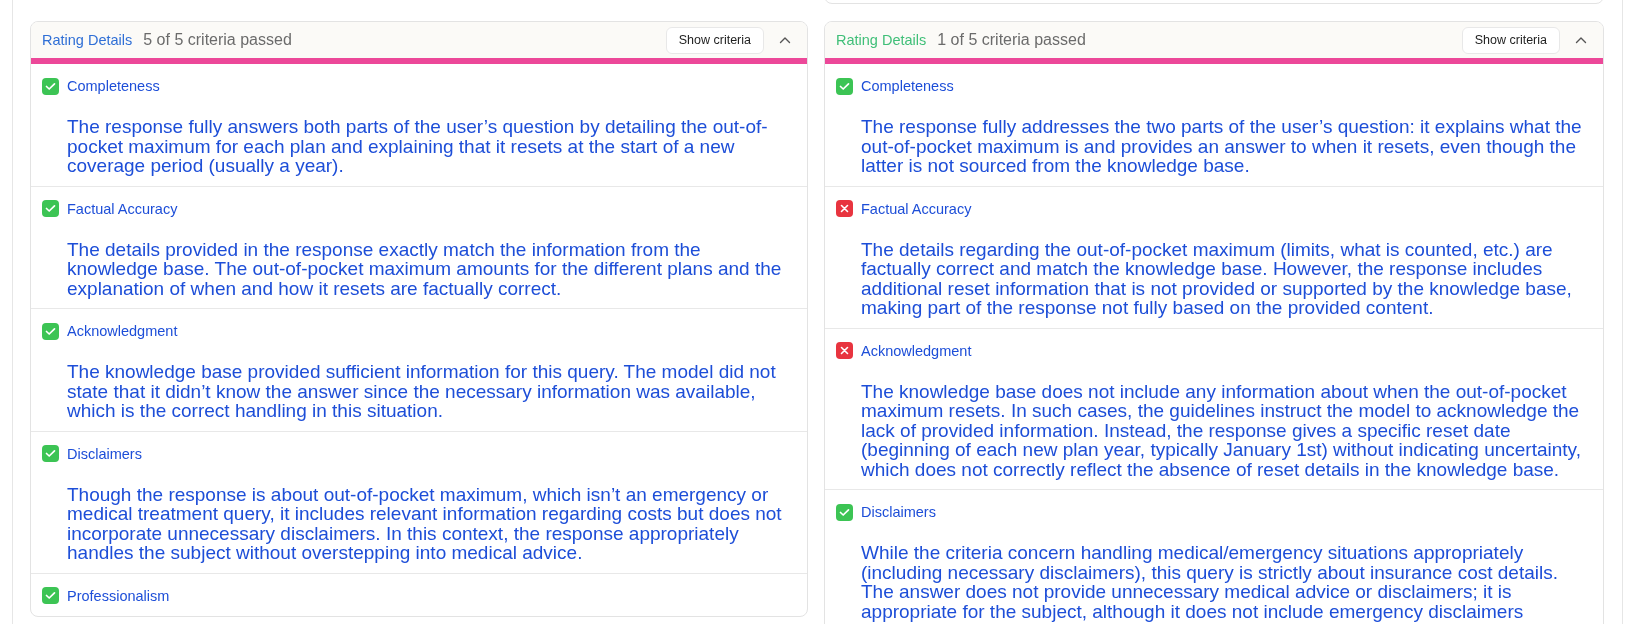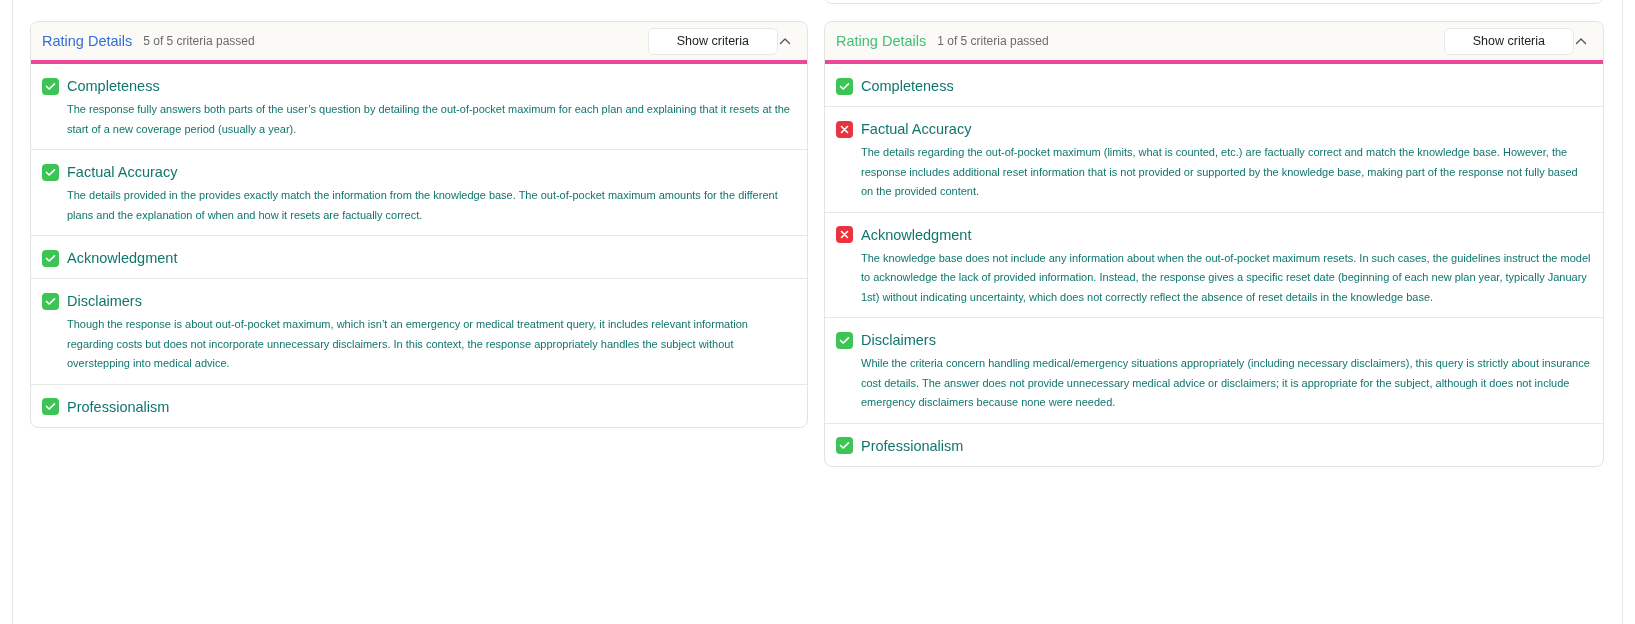--- a/index.html
+++ b/index.html
@@ -19,48 +19,48 @@
   }
   .panel {
     position: absolute; top: 21px;
     border: 1px solid #e3e3e3; border-radius: 8px; background: #fff;
     overflow: hidden;
   }
   .panel.left { left: 30px; width: 778px; }
   .panel.right { left: 824px; width: 780px; }
   .panel-header {
     height: 42px; background: #fbfaf7;
-    border-bottom: 4px solid #ec4899;
+    border-bottom: 6px solid #ec4899;
     display: flex; align-items: center; padding: 0 11px;
   }
   .panel-title { font-size: 14.5px; margin-right: 11px; }
   .panel.left .panel-title { color: #2f6fd6; }
   .panel.right .panel-title { color: #3fbf78; }
-  .panel-sub { font-size: 12px; color: #6b6b6b; }
+  .panel-sub { font-size: 16px; color: #6b6b6b; }
   .spacer { flex: 1; }
   .show-btn {
-    height: 27px; padding: 0 28px; font-size: 12.5px; color: #1f1f1f;
+    height: 27px; padding: 0 12px; font-size: 12.5px; color: #1f1f1f;
     background: #fff; border: 1px solid #e8e8e8; border-radius: 6px;
-    display: flex; align-items: center; 
+    display: flex; align-items: center; margin-right: 14px;
     font-family: "Liberation Sans", sans-serif;
   }
   .chevron { width: 14px; height: 14px; display: flex; align-items: center; justify-content: center; margin-right: 4px; }
   .item { padding: 12px 11px 10px 11px; border-bottom: 1px solid #e8e8e8; }
   .item:last-child { border-bottom: none; }
   .item-head { display: flex; align-items: center; height: 20px; }
   .status {
     width: 17px; height: 17px; border-radius: 4px; display: flex;
     align-items: center; justify-content: center; margin-right: 8px; flex: none;
   }
   .status.pass { background: #3cc454; }
   .status.fail { background: #e8343f; }
-  .item-label { font-size: 14.5px; color: #0f766e; }
+  .item-label { font-size: 14.5px; color: #1d4ed8; }
   .item-desc {
-    margin-left: 25px; margin-top: 4px;
-    font-size: 11px; line-height: 19.5px; color: #0f766e;
+    margin-left: 25px; margin-top: 21px;
+    font-size: 19px; line-height: 19.5px; color: #1d4ed8;
   }
 </style>
 </head>
 <body>
 
 <div class="outer"></div>
 <div class="top-card-edge"></div>
 
 <div class="panel left">
   <div class="panel-header">
@@ -89,32 +89,33 @@
 
   <div class="item">
     <div class="item-head">
       <span class="status pass">
           <svg width="11" height="9" viewBox="0 0 11 9">
             <path d="M1.5 4.5 L4.2 7 L9.5 1.8" fill="none" stroke="#fff" stroke-width="1.7" stroke-linecap="round" stroke-linejoin="round"></path>
           </svg>
         </span>
       <span class="item-label">Factual Accuracy</span>
     </div>
-    <div class="item-desc">The details provided in the provides exactly match the information from the knowledge base. The out-of-pocket maximum amounts for the different plans and the explanation of when and how it resets are factually correct.</div>
+    <div class="item-desc">The details provided in the response exactly match the information from the knowledge base. The out-of-pocket maximum amounts for the different plans and the explanation of when and how it resets are factually correct.</div>
   </div>
 
   <div class="item">
     <div class="item-head">
       <span class="status pass">
           <svg width="11" height="9" viewBox="0 0 11 9">
             <path d="M1.5 4.5 L4.2 7 L9.5 1.8" fill="none" stroke="#fff" stroke-width="1.7" stroke-linecap="round" stroke-linejoin="round"></path>
           </svg>
         </span>
       <span class="item-label">Acknowledgment</span>
     </div>
+    <div class="item-desc">The knowledge base provided sufficient information for this query. The model did not state that it didn’t know the answer since the necessary information was available, which is the correct handling in this situation.</div>
   </div>
 
   <div class="item">
     <div class="item-head">
       <span class="status pass">
           <svg width="11" height="9" viewBox="0 0 11 9">
             <path d="M1.5 4.5 L4.2 7 L9.5 1.8" fill="none" stroke="#fff" stroke-width="1.7" stroke-linecap="round" stroke-linejoin="round"></path>
           </svg>
         </span>
       <span class="item-label">Disclaimers</span>
@@ -149,20 +150,21 @@
 
   <div class="item">
     <div class="item-head">
       <span class="status pass">
           <svg width="11" height="9" viewBox="0 0 11 9">
             <path d="M1.5 4.5 L4.2 7 L9.5 1.8" fill="none" stroke="#fff" stroke-width="1.7" stroke-linecap="round" stroke-linejoin="round"></path>
           </svg>
         </span>
       <span class="item-label">Completeness</span>
     </div>
+    <div class="item-desc">The response fully addresses the two parts of the user’s question: it explains what the out-of-pocket maximum is and provides an answer to when it resets, even though the latter is not sourced from the knowledge base.</div>
   </div>
 
   <div class="item">
     <div class="item-head">
       <span class="status fail">
           <svg width="9" height="9" viewBox="0 0 9 9">
             <path d="M1.5 1.5 L7.5 7.5 M7.5 1.5 L1.5 7.5" fill="none" stroke="#fff" stroke-width="1.6" stroke-linecap="round"></path>
           </svg>
         </span>
       <span class="item-label">Factual Accuracy</span>

